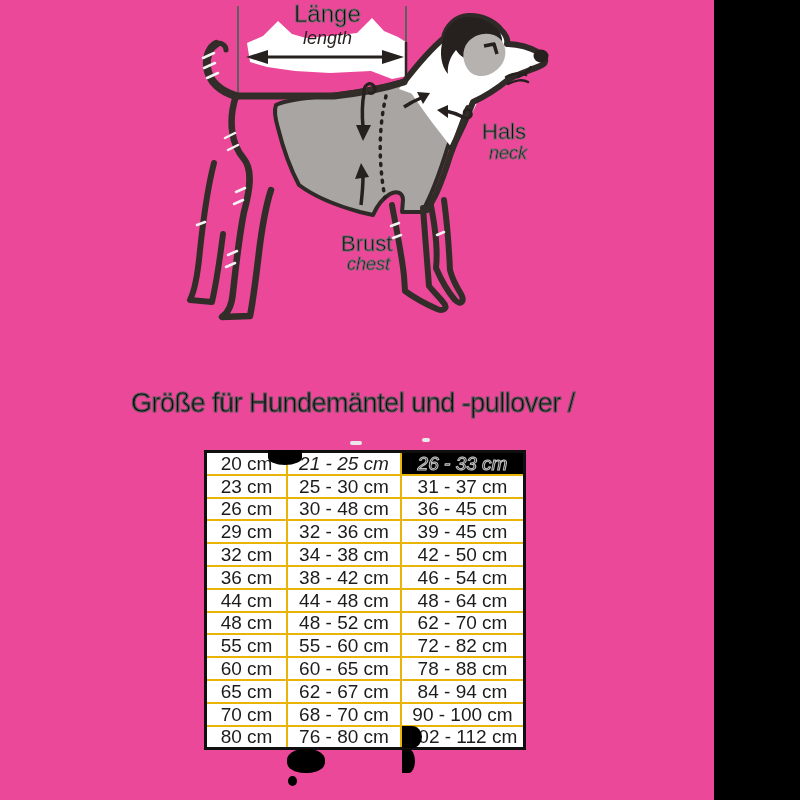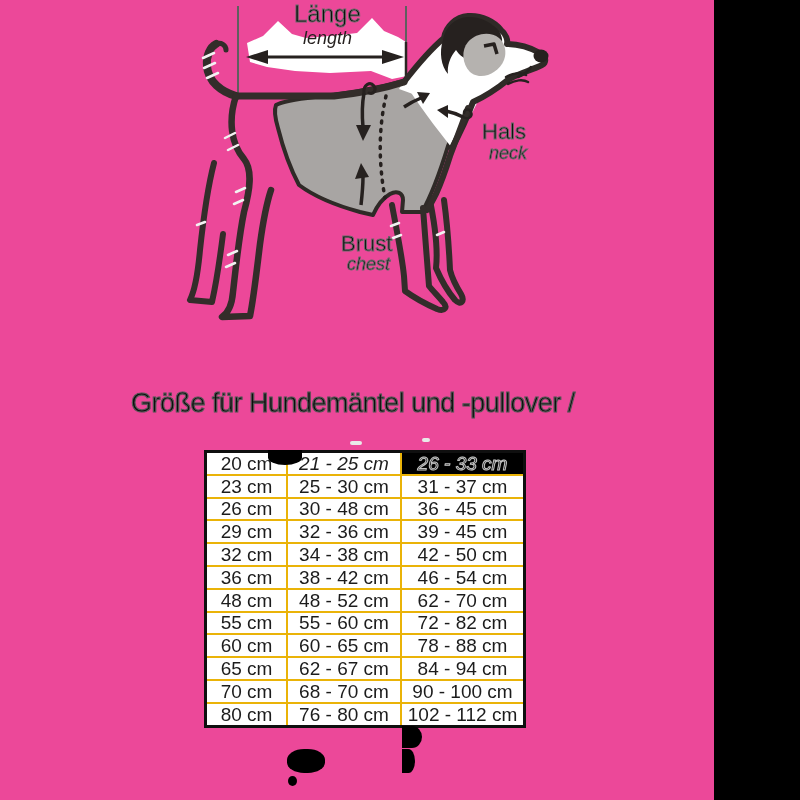--- a/index.html
+++ b/index.html
@@ -172,20 +172,25 @@
       <td>32 cm</td>
       <td>34 - 38 cm</td>
       <td>42 - 50 cm</td>
     </tr>
     <tr>
       <td>36 cm</td>
       <td>38 - 42 cm</td>
       <td>46 - 54 cm</td>
     </tr>
     <tr>
+      <td>44 cm</td>
+      <td>44 - 48 cm</td>
+      <td>48 - 64 cm</td>
+    </tr>
+    <tr>
       <td>48 cm</td>
       <td>48 - 52 cm</td>
       <td>62 - 70 cm</td>
     </tr>
     <tr>
       <td>55 cm</td>
       <td>55 - 60 cm</td>
       <td>72 - 82 cm</td>
     </tr>
     <tr>

